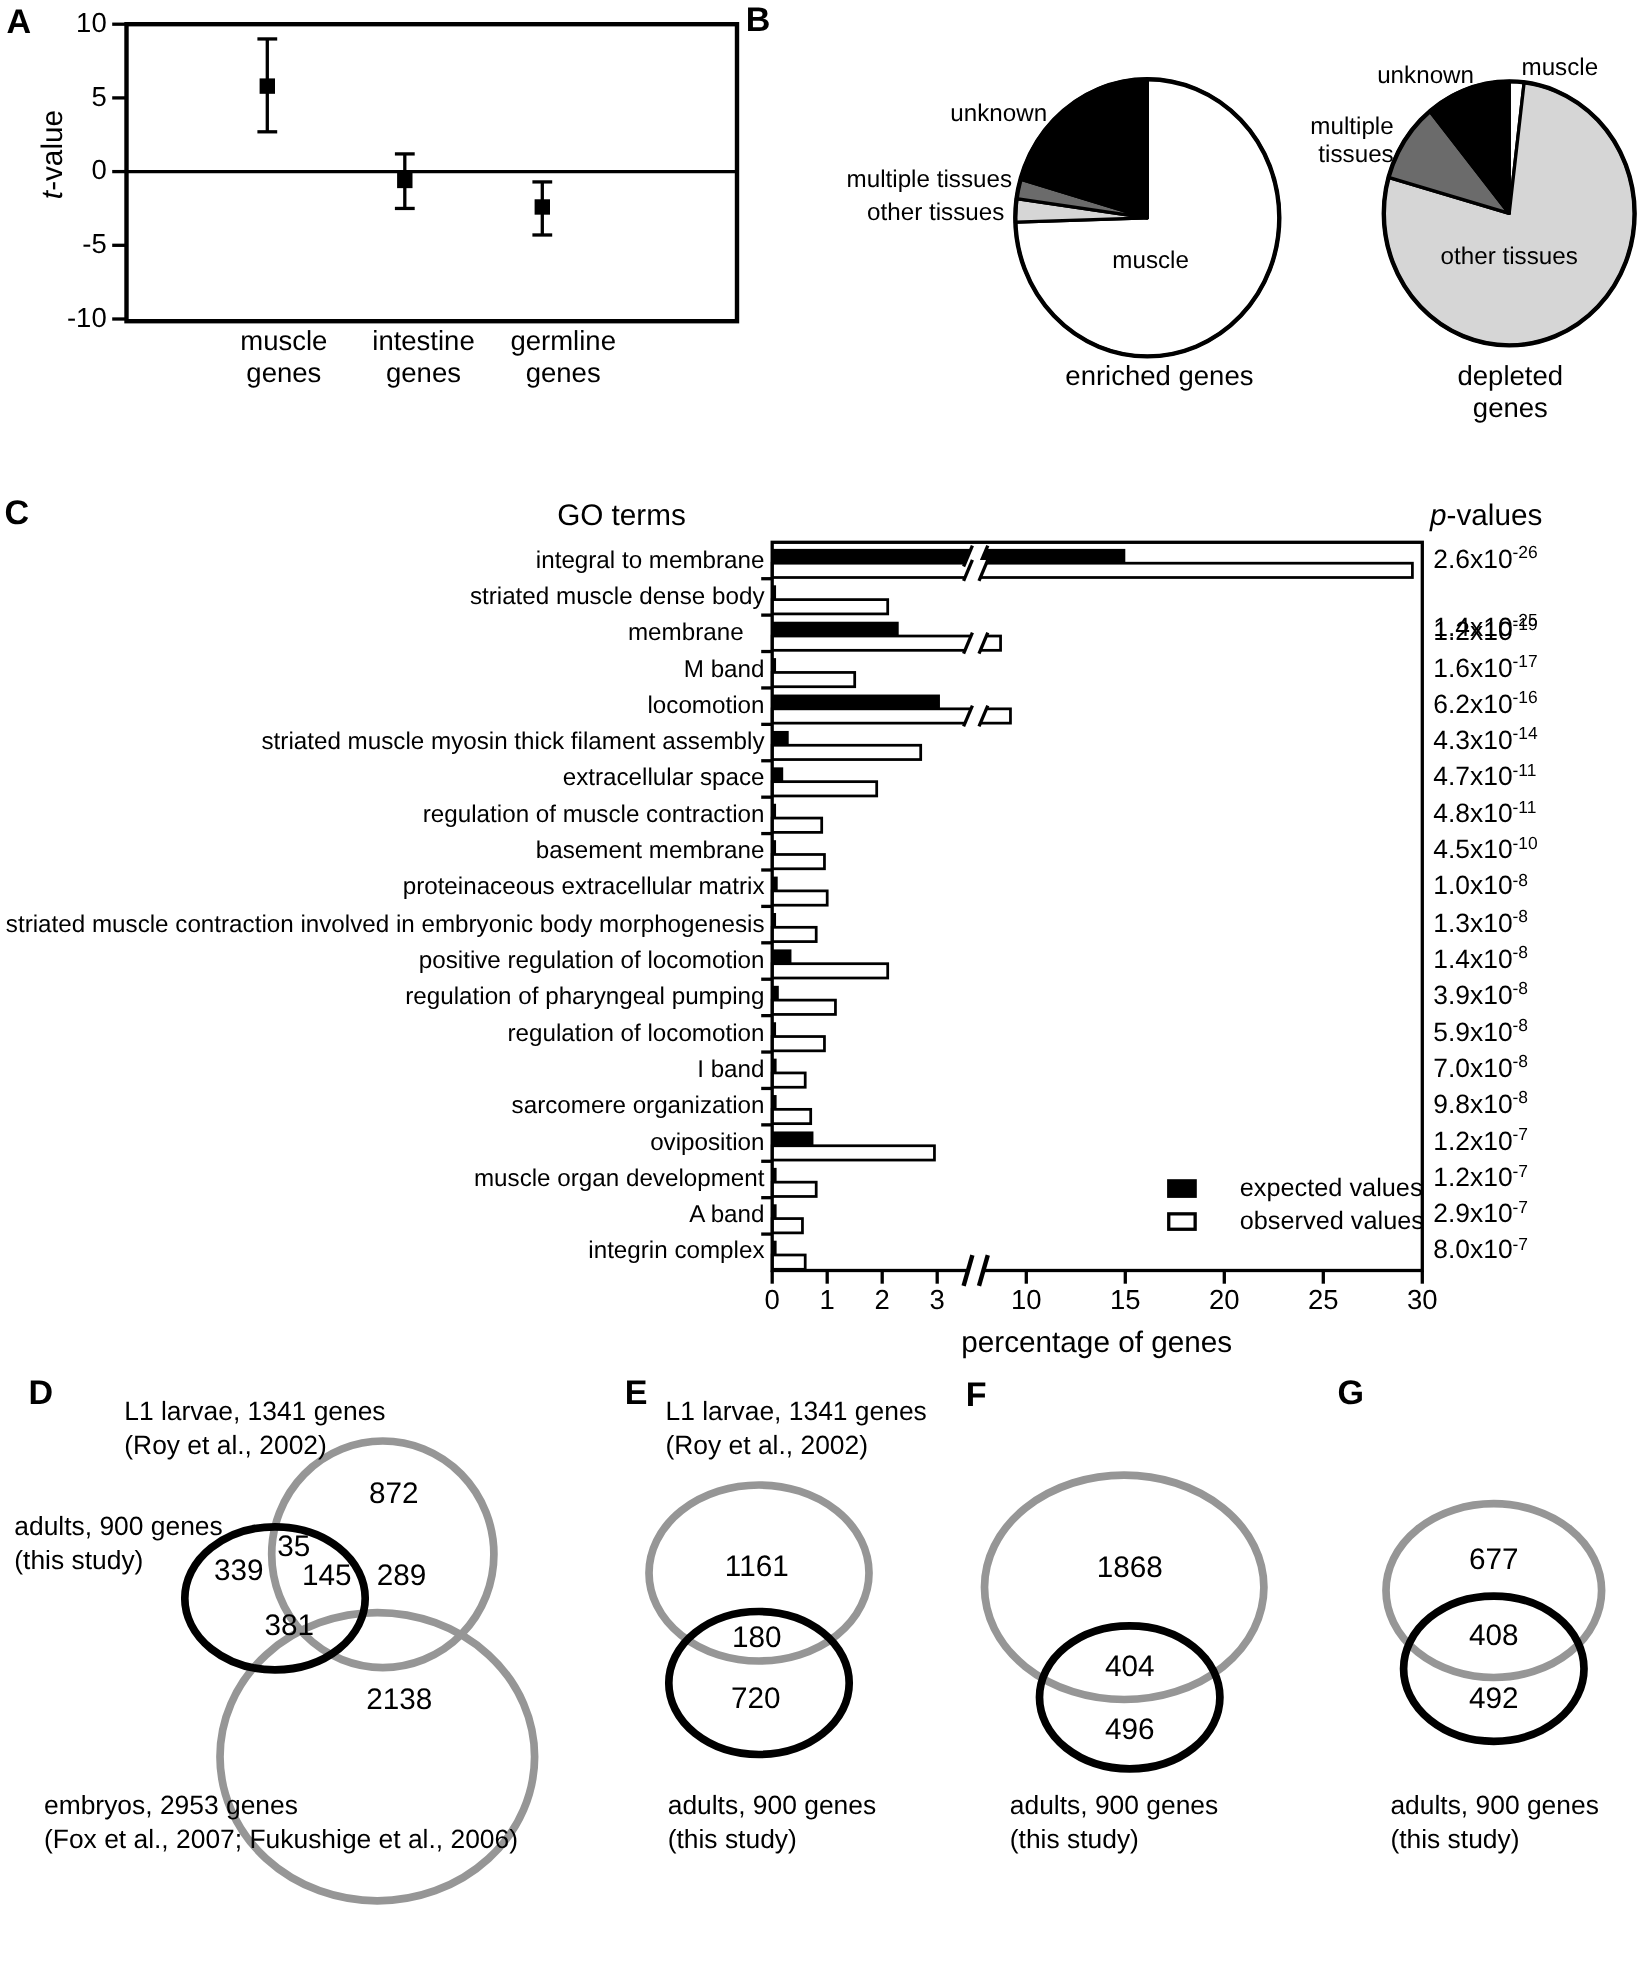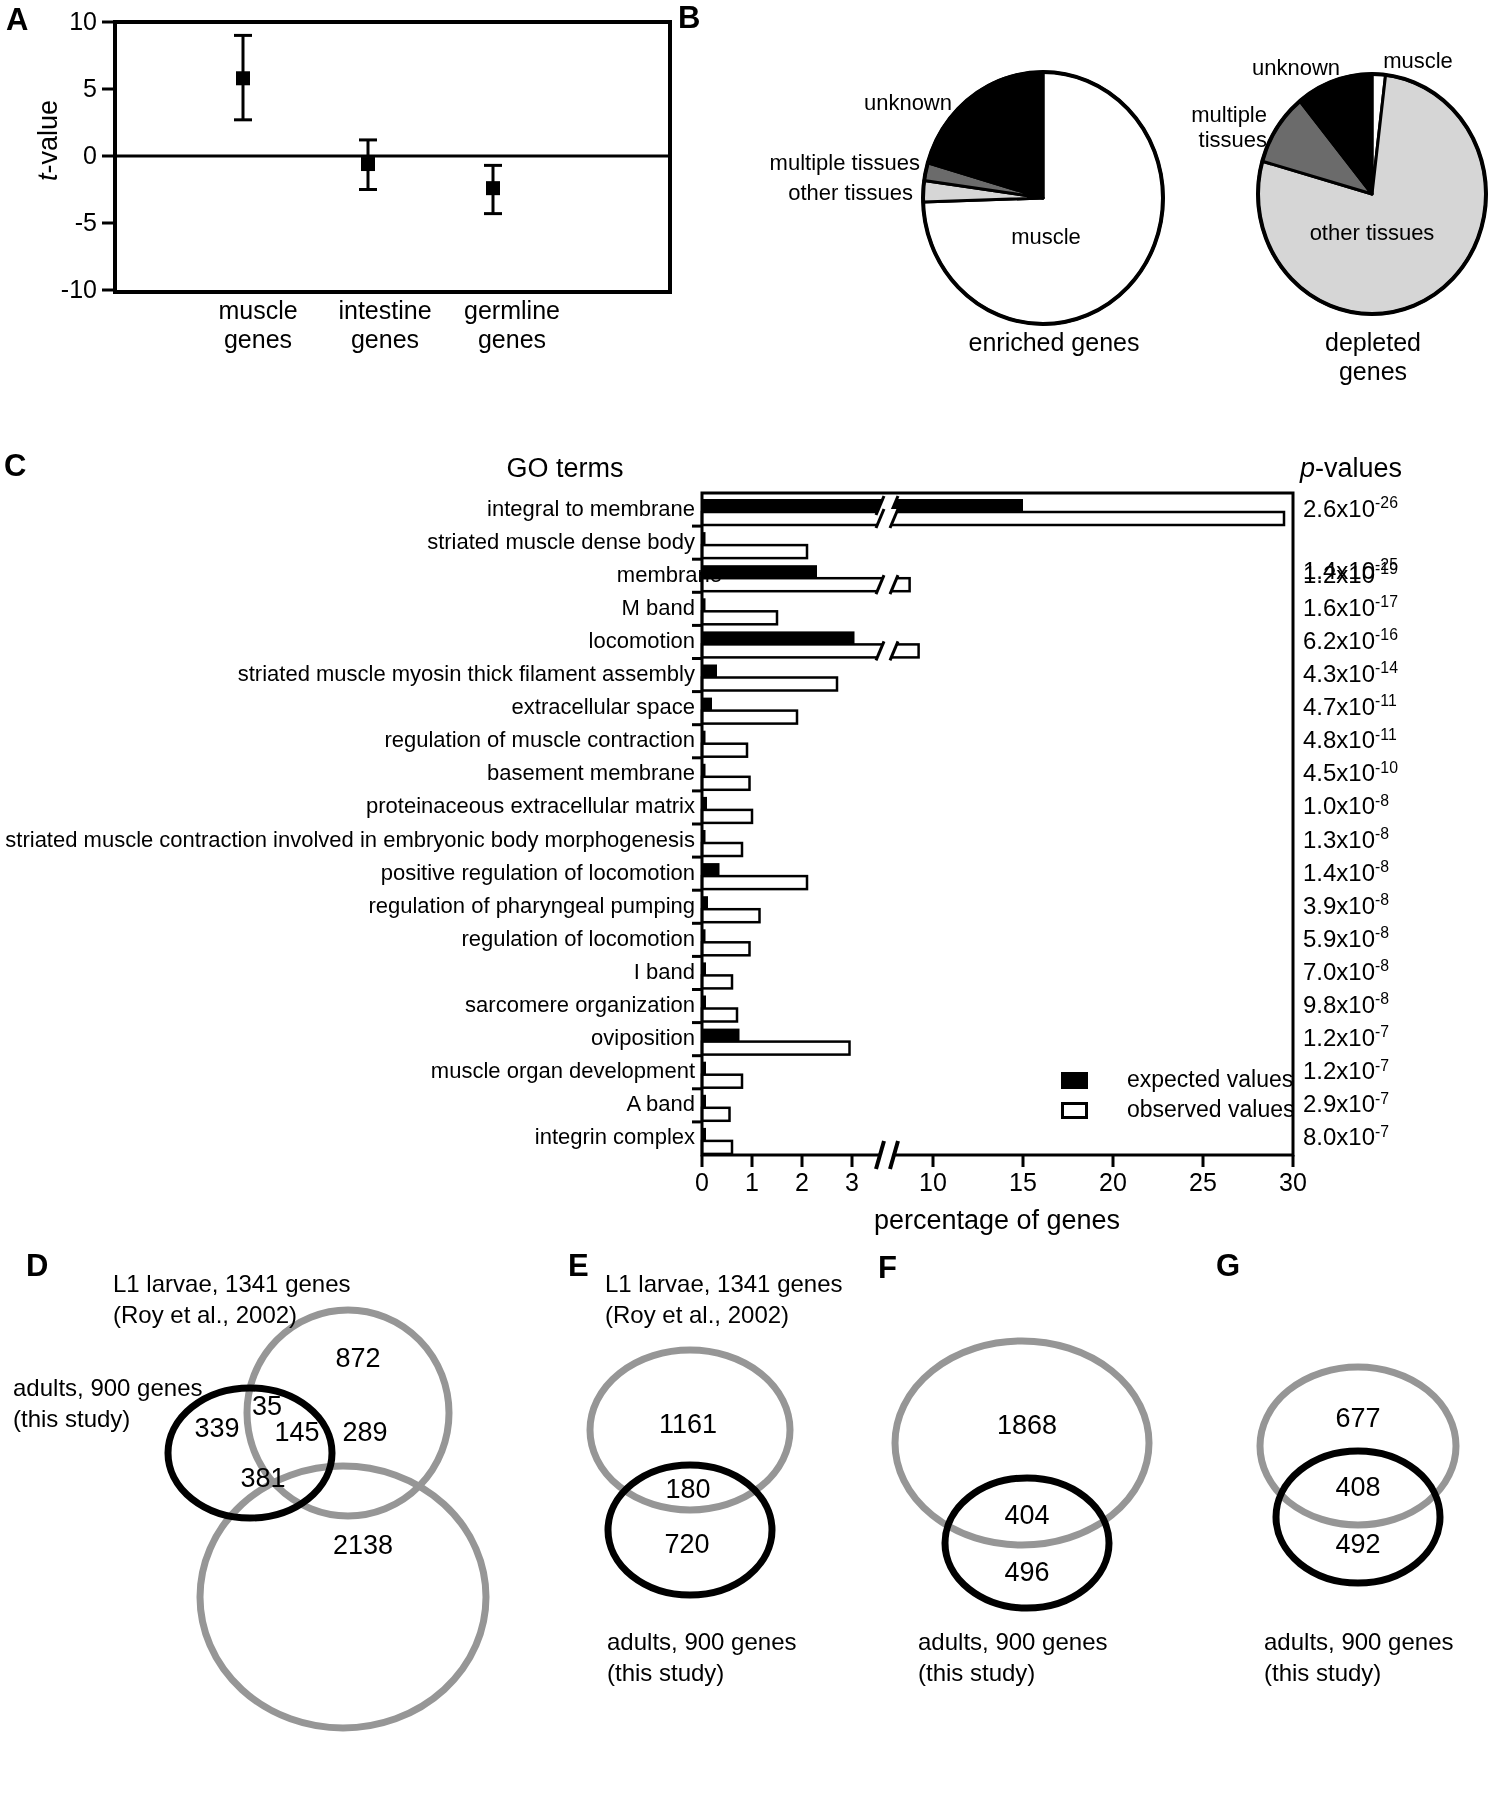--- a/index.html
+++ b/index.html
@@ -189,20 +189,22 @@
   <div class="abs ctr" style="left:997px;top:1205px;font-size:27px">percentage of genes</div>
   <div class="abs" style="left:1061px;top:1072px;width:27px;height:17px;background:#000"></div>
   <div class="abs nowrap" style="left:1096px;top:1066px;font-size:23px">expected values</div>
   <div class="abs" style="left:1061px;top:1102px;width:21px;height:11px;background:#fff;border:3px solid #000"></div>
   <div class="abs nowrap" style="left:1096px;top:1096px;font-size:23px">observed values</div>
 
   <div class="abs vlab" style="left:113px;top:1268px">L1 larvae, 1341 genes
 (Roy et al., 2002)</div>
   <div class="abs vlab" style="left:13px;top:1372px">adults, 900 genes
 (this study)</div>
+  <div class="abs vlab" style="left:40px;top:1626px">embryos, 2953 genes
+(Fox et al., 2007; Fukushige et al., 2006)</div>
   <div class="abs num" style="left:358px;top:1358px">872</div>
   <div class="abs num" style="left:267px;top:1406px">35</div>
   <div class="abs num" style="left:217px;top:1428px">339</div>
   <div class="abs num" style="left:297px;top:1432px">145</div>
   <div class="abs num" style="left:365px;top:1432px">289</div>
   <div class="abs num" style="left:263px;top:1478px">381</div>
   <div class="abs num" style="left:363px;top:1545px">2138</div>
 
   <div class="abs vlab" style="left:605px;top:1268px">L1 larvae, 1341 genes
 (Roy et al., 2002)</div>
@@ -227,21 +229,21 @@
   <div id="gen">
       <div class="abs" style="right: 1403px; top: 7px; font-size: 25px; text-align: right;">10</div>
       <div class="abs" style="right: 1403px; top: 74px; font-size: 25px; text-align: right;">5</div>
       <div class="abs" style="right: 1403px; top: 141px; font-size: 25px; text-align: right;">0</div>
       <div class="abs" style="right: 1403px; top: 208px; font-size: 25px; text-align: right;">-5</div>
       <div class="abs" style="right: 1403px; top: 275px; font-size: 25px; text-align: right;">-10</div>
       <div class="abs" style="right: 805px; top: 495.55px; font-size: 22px; white-space: nowrap; text-align: right;">integral to membrane</div>
       <div class="abs" style="left: 1303px; top: 494.55px; font-size: 24px; white-space: nowrap;">2.6x10<span class="sup">-26</span></div>
       <div class="abs" style="right: 805px; top: 528.65px; font-size: 22px; white-space: nowrap; text-align: right;">striated muscle dense body</div>
       <div class="abs" style="left: 1303px; top: 527.65px; font-size: 24px; white-space: nowrap; margin-top: 29px;">1.4x10<span class="sup">-25</span></div>
-      <div class="abs" style="right: 778px; top: 561.75px; font-size: 22px; white-space: nowrap; text-align: center;">membrane</div>
+      <div class="abs" style="right: 824px; top: 561.75px; font-size: 22px; white-space: nowrap; text-align: center;">membrane</div>
       <div class="abs" style="left: 1303px; top: 560.75px; font-size: 24px; white-space: nowrap;">1.2x10<span class="sup">-19</span></div>
       <div class="abs" style="right: 805px; top: 594.85px; font-size: 22px; white-space: nowrap; text-align: right;">M band</div>
       <div class="abs" style="left: 1303px; top: 593.85px; font-size: 24px; white-space: nowrap;">1.6x10<span class="sup">-17</span></div>
       <div class="abs" style="right: 805px; top: 627.95px; font-size: 22px; white-space: nowrap; text-align: right;">locomotion</div>
       <div class="abs" style="left: 1303px; top: 626.95px; font-size: 24px; white-space: nowrap;">6.2x10<span class="sup">-16</span></div>
       <div class="abs" style="right: 805px; top: 661.05px; font-size: 22px; white-space: nowrap; text-align: right;">striated muscle myosin thick filament assembly</div>
       <div class="abs" style="left: 1303px; top: 660.05px; font-size: 24px; white-space: nowrap;">4.3x10<span class="sup">-14</span></div>
       <div class="abs" style="right: 805px; top: 694.15px; font-size: 22px; white-space: nowrap; text-align: right;">extracellular space</div>
       <div class="abs" style="left: 1303px; top: 693.15px; font-size: 24px; white-space: nowrap;">4.7x10<span class="sup">-11</span></div>
       <div class="abs" style="right: 805px; top: 727.25px; font-size: 22px; white-space: nowrap; text-align: right;">regulation of muscle contraction</div>

